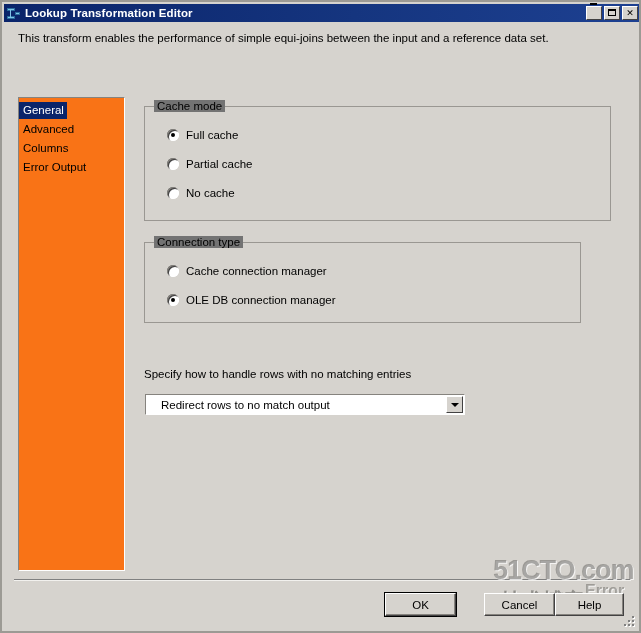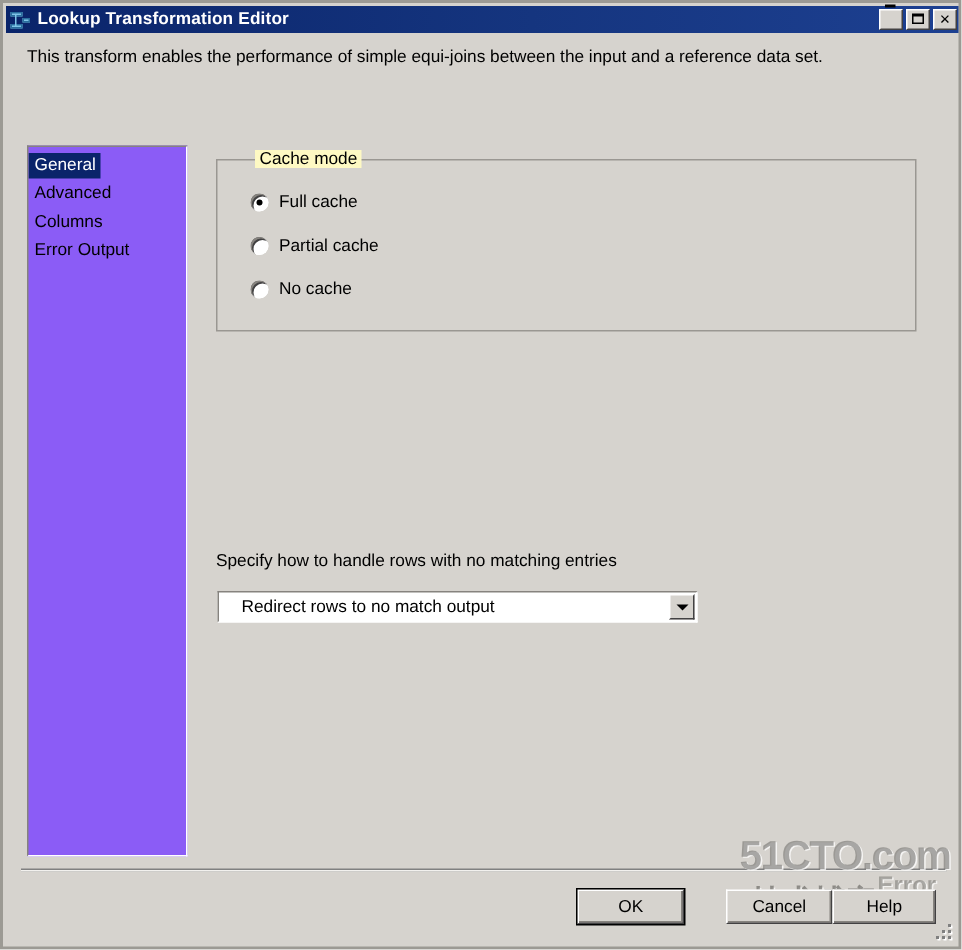--- a/index.html
+++ b/index.html
@@ -104,21 +104,21 @@
     font-size: 11.5px;
     color: #000000;
     font-family: "Liberation Sans", sans-serif;
   }
   
   #pagelist {
     position: absolute;
     left: 16px; top: 95px;
     width: 107px;
     height: 474px;
-    background: #8b5cf6;
+    background: #f97316;
     border-top: 1px solid #86837e;
     border-left: 1px solid #86837e;
     border-right: 1px solid #ffffff;
     border-bottom: 1px solid #ffffff;
     box-sizing: border-box;
     overflow: hidden;
     padding-top: 2px;
   }
   .page-item {
     font-size: 11.5px;
@@ -138,27 +138,26 @@
   
   .groupbox {
     position: absolute;
     border: 1px solid #9a9792;
     box-sizing: border-box;
   }
   .groupbox .legend {
     position: absolute;
     top: -7px;
     left: 9px;
-    background: #fef9c3;
+    background: #737373;
     padding: 0 3px;
     font-size: 11.5px;
     color: #000;
     white-space: nowrap;
     font-family: "Liberation Sans", sans-serif;
-    margin-left: 16px;
   }
   #grp-cache { left: 142px; top: 104px; width: 467px; height: 115px; }
   #grp-conn  { left: 142px; top: 240px; width: 437px; height: 81px; }
 
   .radio-row {
     position: absolute;
     display: flex;
     align-items: center;
     white-space: nowrap;
     cursor: default;
@@ -364,20 +363,31 @@
     <div class="radio-row" style="left:22px; top:51px;">
       <span class="radio"></span>
       <span class="radio-label">Partial cache</span>
     </div>
     <div class="radio-row" style="left:22px; top:80px;">
       <span class="radio"></span>
       <span class="radio-label">No cache</span>
     </div>
   </div>
 
+  <div class="groupbox" id="grp-conn">
+    <span class="legend">Connection type</span>
+    <div class="radio-row" style="left:22px; top:22px;">
+      <span class="radio"></span>
+      <span class="radio-label">Cache connection manager</span>
+    </div>
+    <div class="radio-row" style="left:22px; top:51px;">
+      <span class="radio checked"></span>
+      <span class="radio-label">OLE DB connection manager</span>
+    </div>
+  </div>
 
   <div id="nomatch-label">Specify how to handle rows with no matching entries</div>
   <div id="nomatch-combo">
     <span id="nomatch-value">Redirect rows to no match output</span>
     <span id="nomatch-arrow"></span>
   </div>
 
   <div id="separator"></div>
 
   <div id="watermark">

